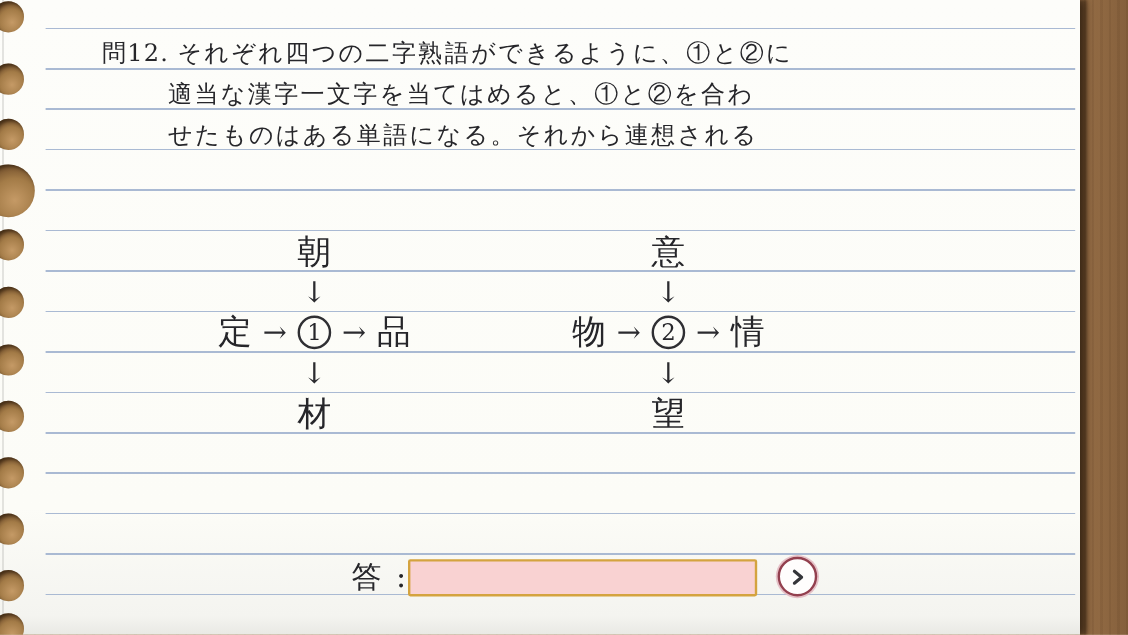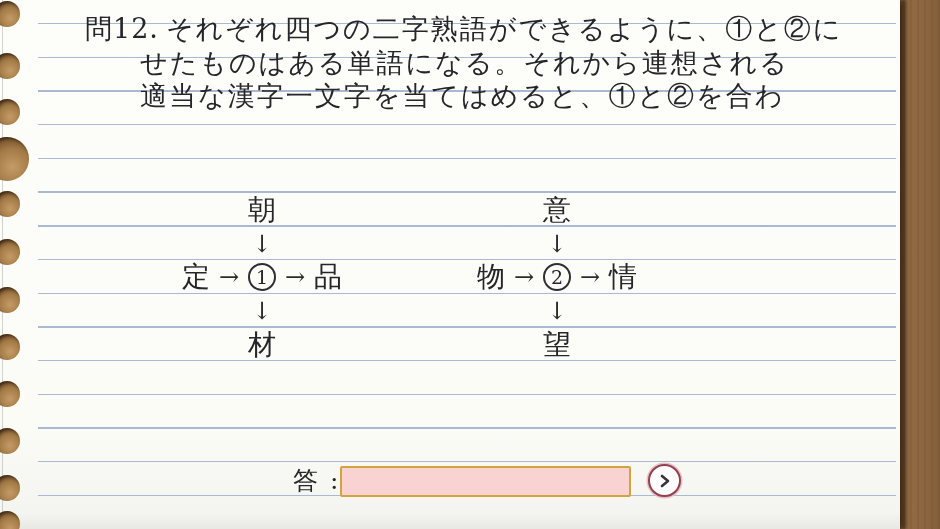--- a/index.html
+++ b/index.html
@@ -33,22 +33,22 @@
   }
   
   .hole {
     position: absolute; width: 26px; height: 26px; border-radius: 50%;
     background: radial-gradient(circle at 62% 68%, #c59a66 0%, #a37b47 45%, #7a5630 70%, #4e3419 100%);
     box-shadow: inset 2px 2px 3px rgba(30,16,4,0.55);
   }
   .hole.large { width: 44px; height: 44px; }
   
   .question {
-    position: absolute; left: 85px; top: 12px; width: 760px;
-    color: #26262a; font-size: 27px; letter-spacing: 2px;
+    position: absolute; left: 85px; top: 28px; width: 760px;
+    color: #26262a; font-size: 20px; letter-spacing: 2px;
   }
   .q-line { height: 33.7px; display: flex; align-items: center; white-space: nowrap; }
   .q-line.indent { padding-left: 55px; }
   .q-label { letter-spacing: 1px; margin-right: 7px; }
   
   .puzzle {
     position: absolute; top: 193px; width: 180px; height: 168.5px;
     display: grid; grid-template-rows: repeat(5, 33.7px);
     justify-items: center; align-items: center;
     color: #26262a; font-size: 28px;
@@ -105,24 +105,24 @@
     <div class="hole" style="left:-6px; top:428px;"></div>
     <div class="hole" style="left:-6px; top:475px;"></div>
     <div class="hole" style="left:-6px; top:511px;"></div>
 
     <div class="question">
       <div class="q-line">
         <span class="q-label">問12.</span>
         <span>それぞれ四つの二字熟語ができるように、①と②に</span>
       </div>
       <div class="q-line indent">
-          <span>せたものはある単語になる。それから連想される</span>
+          <span>適当な漢字一文字を当てはめると、①と②を合わ</span>
         </div>
       <div class="q-line indent">
-          <span>適当な漢字一文字を当てはめると、①と②を合わ</span>
+          <span>せたものはある単語になる。それから連想される</span>
         </div>
     </div>
 
     <div class="puzzle p1">
       <span>朝</span>
       <span class="arrow-down">↓</span>
       <span class="mid-row">
         <span>定</span>
         <span class="arrow-right">→</span>
         <span class="circled-num">1</span>

